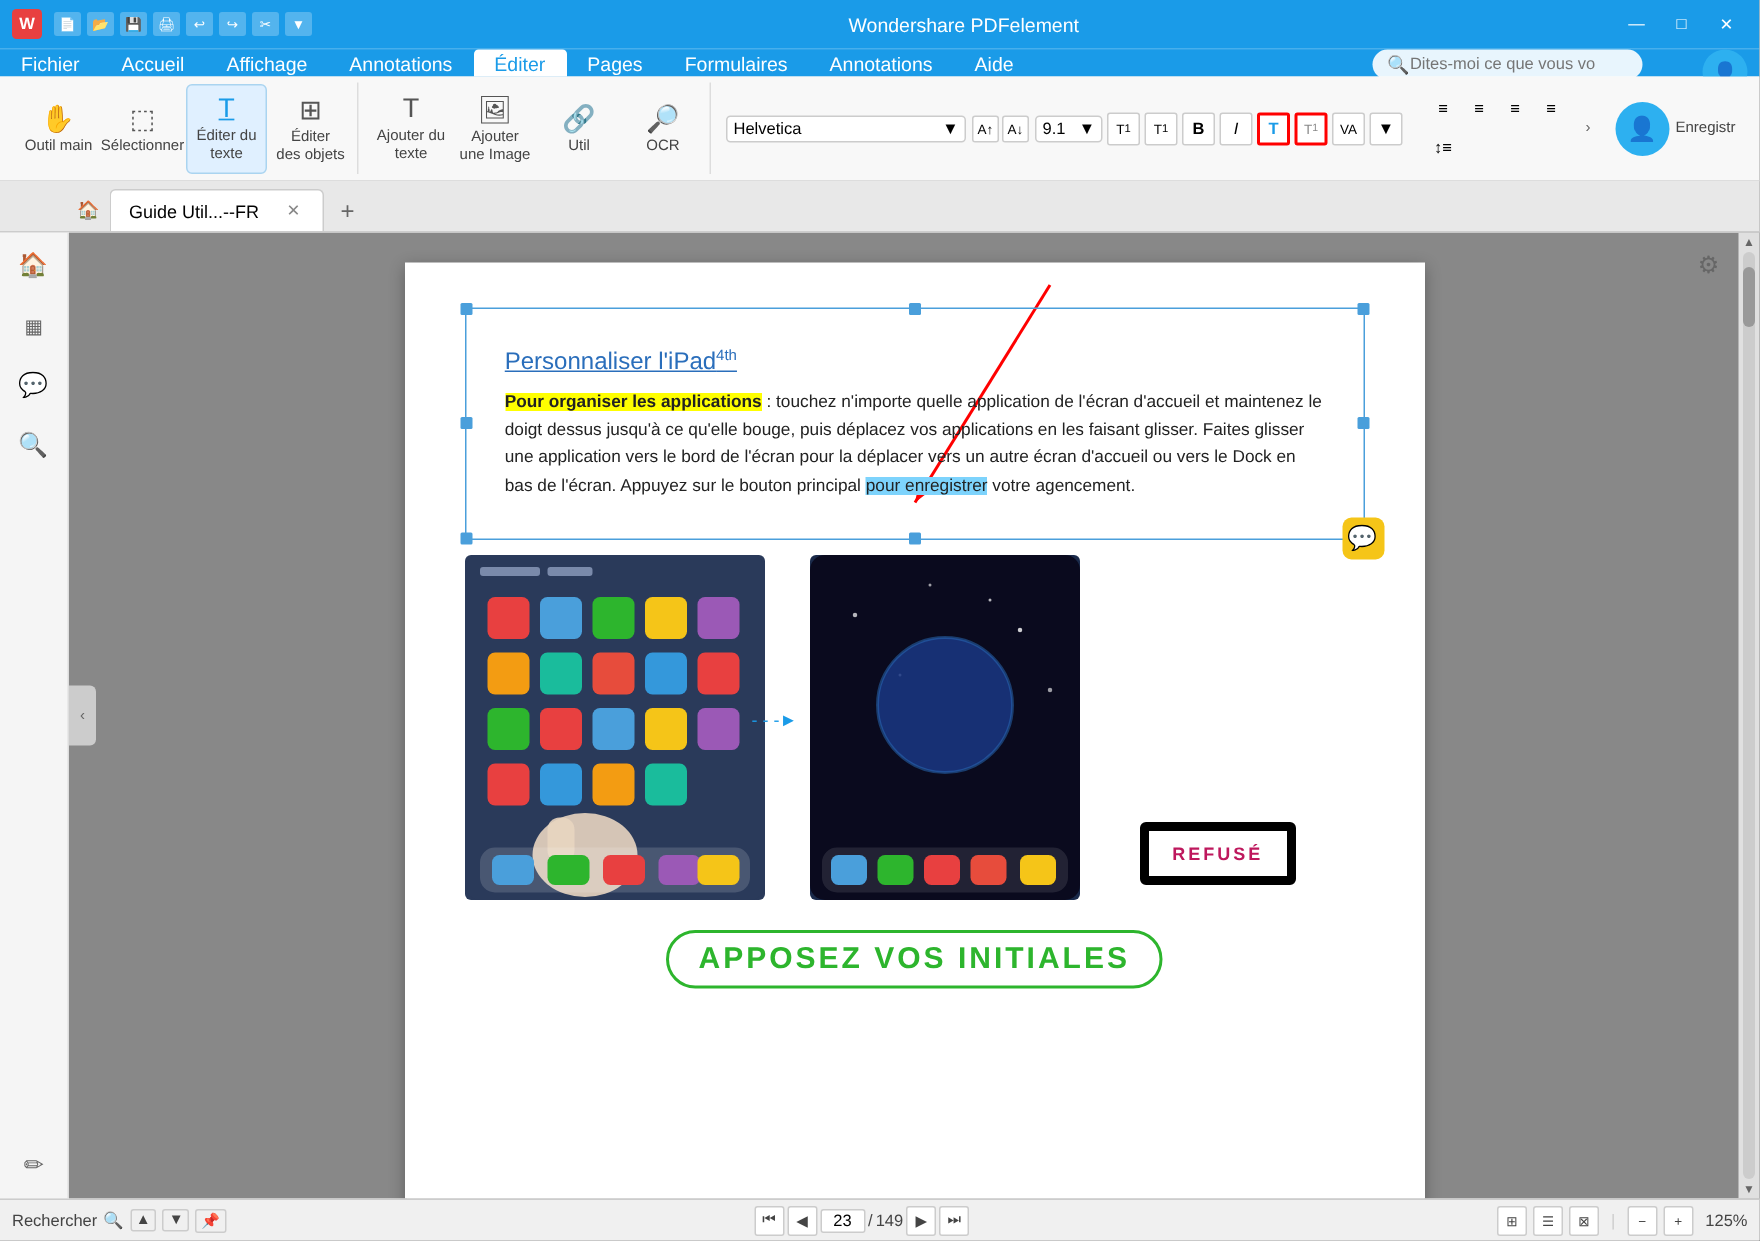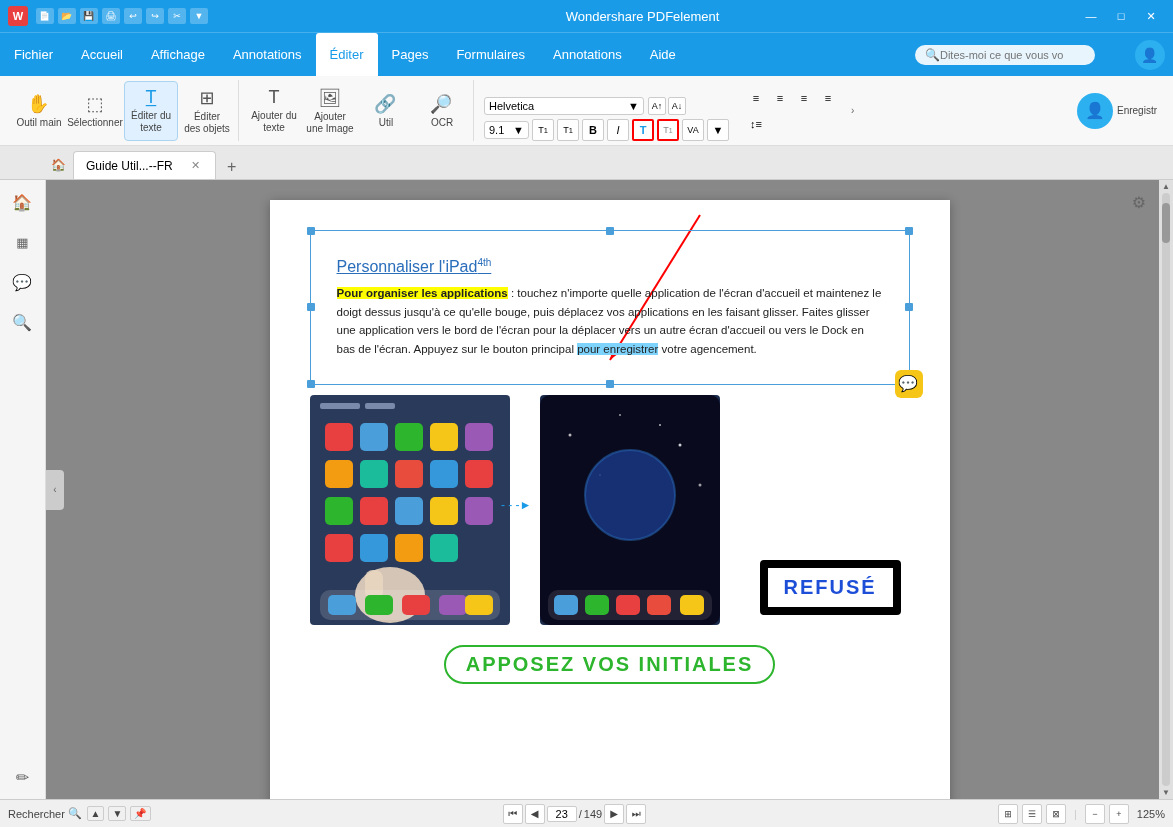--- a/index.html
+++ b/index.html
@@ -43,23 +43,23 @@
     #title-bar .win-btn {
       width: 28px; height: 20px;
       display: flex; align-items: center; justify-content: center;
       font-size: 11px; color: white; cursor: pointer;
       border-radius: 2px;
     }
 
     
     #menu-bar {
       background: #1a9be8;
-      height: 44px;
+      height: 19px;
       display: flex;
-      align-items: center;
+      align-items: flex-start;
       flex-shrink: 0;
       border-top: 1px solid rgba(255,255,255,0.2);
     }
     .menu-item {
       padding: 6px 14px;
       color: white;
       font-size: 13px;
       cursor: pointer;
       height: 100%;
       display: flex; align-items: center;
@@ -114,21 +114,21 @@
       font-size: 10px; color: #444; gap: 2px; padding: 4px 2px;
     }
     .tool-btn.active { background: #e0f0ff; border: 1px solid #aad4f0; }
     .tool-btn .btn-icon {
       font-size: 18px; color: #555;
     }
     .tool-btn .btn-label { text-align: center; line-height: 1.2; font-size: 10px; }
 
     
     .format-area {
-      display: flex; flex-direction: column; padding: 0 6px; height: 100%; justify-content: flex-end; gap: 4px;
+      display: flex; padding: 0 6px; height: 100%; justify-content: space-between; gap: 4px;
     }
     .font-selector {
       display: flex; align-items: center; gap: 4px;
     }
     .font-dropdown {
       border: 1px solid #ccc; border-radius: 3px; padding: 2px 4px;
       font-size: 11px; background: white; width: 160px;
       display: flex; align-items: center; justify-content: space-between; cursor: pointer;
     }
     .size-dropdown {
@@ -286,24 +286,24 @@
     .img-ipad-1 {
       width: 200px; height: 230px;
       background: #2a3a5a;
     }
     .img-ipad-2 {
       width: 180px; height: 230px;
       background: #1a2a4a;
     }
 
     .refused-box {
-      border: 8px solid #000000;
-      color: #1d4ed8;
+      border: 6px solid #000000;
+      color: #be185d;
       font-weight: bold;
-      font-size: 20px;
+      font-size: 12px;
       padding: 8px 16px;
       display: inline-block;
       border-radius: 4px;
       position: absolute;
       right: 30px;
       bottom: 40px;
       letter-spacing: 2px;
     }
 
     .initials-box {

